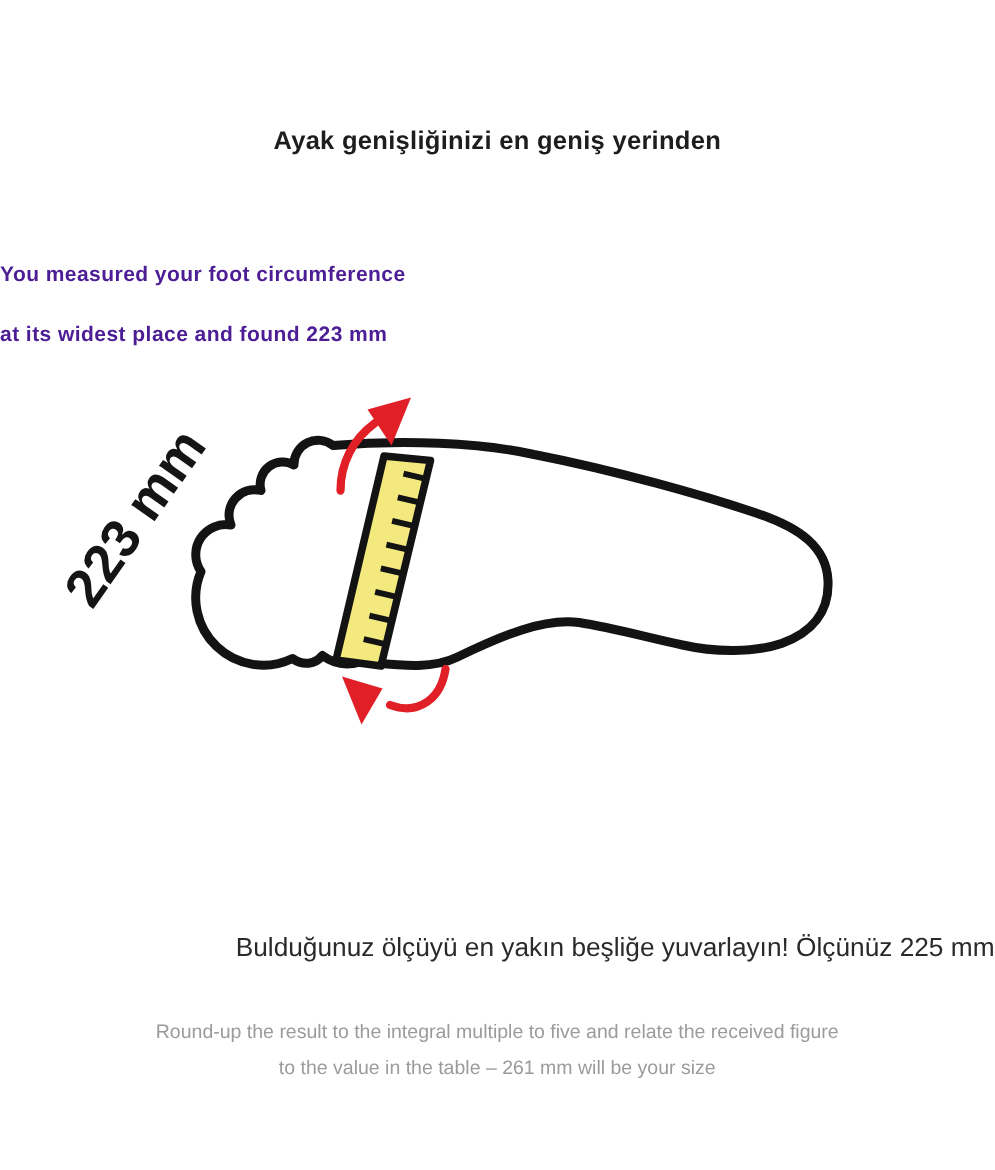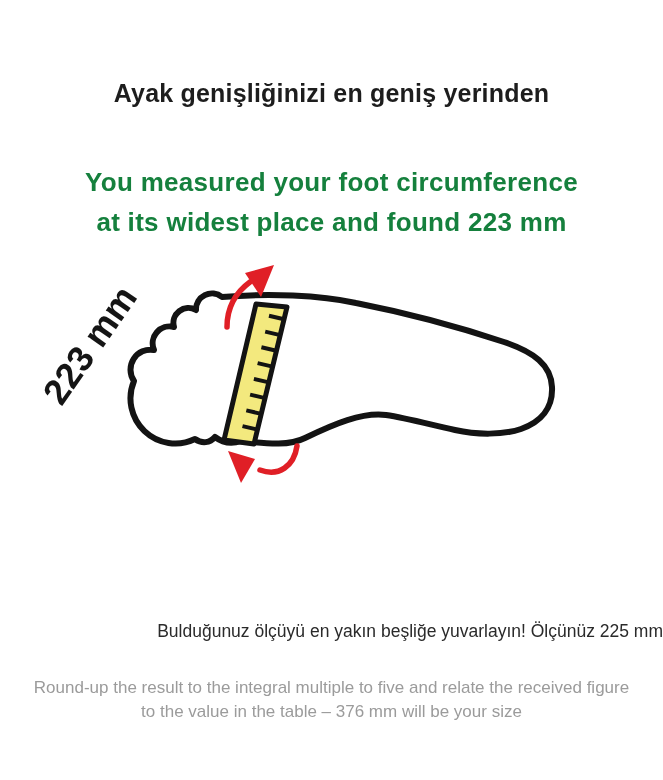--- a/index.html
+++ b/index.html
@@ -7,48 +7,48 @@
     position:relative;
     width:663px; height:780px;
     margin:0 auto;
     background:#ffffff;
     font-family:"Liberation Sans", sans-serif;
     overflow:hidden;
   }
   .heading-tr {
     position:absolute; top:72px; left:0; right:0;
     text-align:center;
-    font-size:25px; font-weight:bold;
+    font-size:17px; font-weight:bold;
     line-height:43px;
     color:#1d1d1d;
     letter-spacing:0.2px;
   }
   .subtitle-en {
     position:absolute; top:162px; left:0; right:0;
-    text-align:center;
-    font-size:26px; font-weight:bold;
+    text-align:left;
+    font-size:14px; font-weight:bold;
     line-height:40px;
-    color:#15803d;
+    color:#4c1d95;
     letter-spacing:0.3px;
   }
   .illustration {
     position:absolute; top:240px; left:0;
     width:663px; height:310px;
   }
   .note-tr {
     position:absolute; top:620px; left:0; right:0;
     text-align:right;
     font-size:17.5px; font-weight:normal;
     line-height:22px;
     color:#2a2a2a;
   }
   .note-en {
     position:absolute; top:676px; left:0; right:0;
     text-align:center;
-    font-size:17px; font-weight:normal;
+    font-size:13px; font-weight:normal;
     line-height:24px;
     color:#9b9b9b;
   }
   .mm-label {
     font-family:"Liberation Sans", sans-serif;
     font-size:36px;
     font-weight:bold;
   }
 </style>
 </head>
@@ -108,16 +108,16 @@
 
     <text class="mm-label" transform="translate(100,352) rotate(-55)" text-anchor="middle" fill="#151515">223 mm</text>
   </svg>
 
   <div class="note-tr">
     <div>Bulduğunuz ölçüyü en yakın beşliğe yuvarlayın! Ölçünüz 225 mm</div>
   </div>
 
   <div class="note-en">
     <div>Round-up the result to the integral multiple to five and relate the received figure</div>
-    <div>to the value in the table – 376 mm will be your size</div>
+    <div>to the value in the table – 261 mm will be your size</div>
   </div>
 
 </div>
 
 </body></html>

